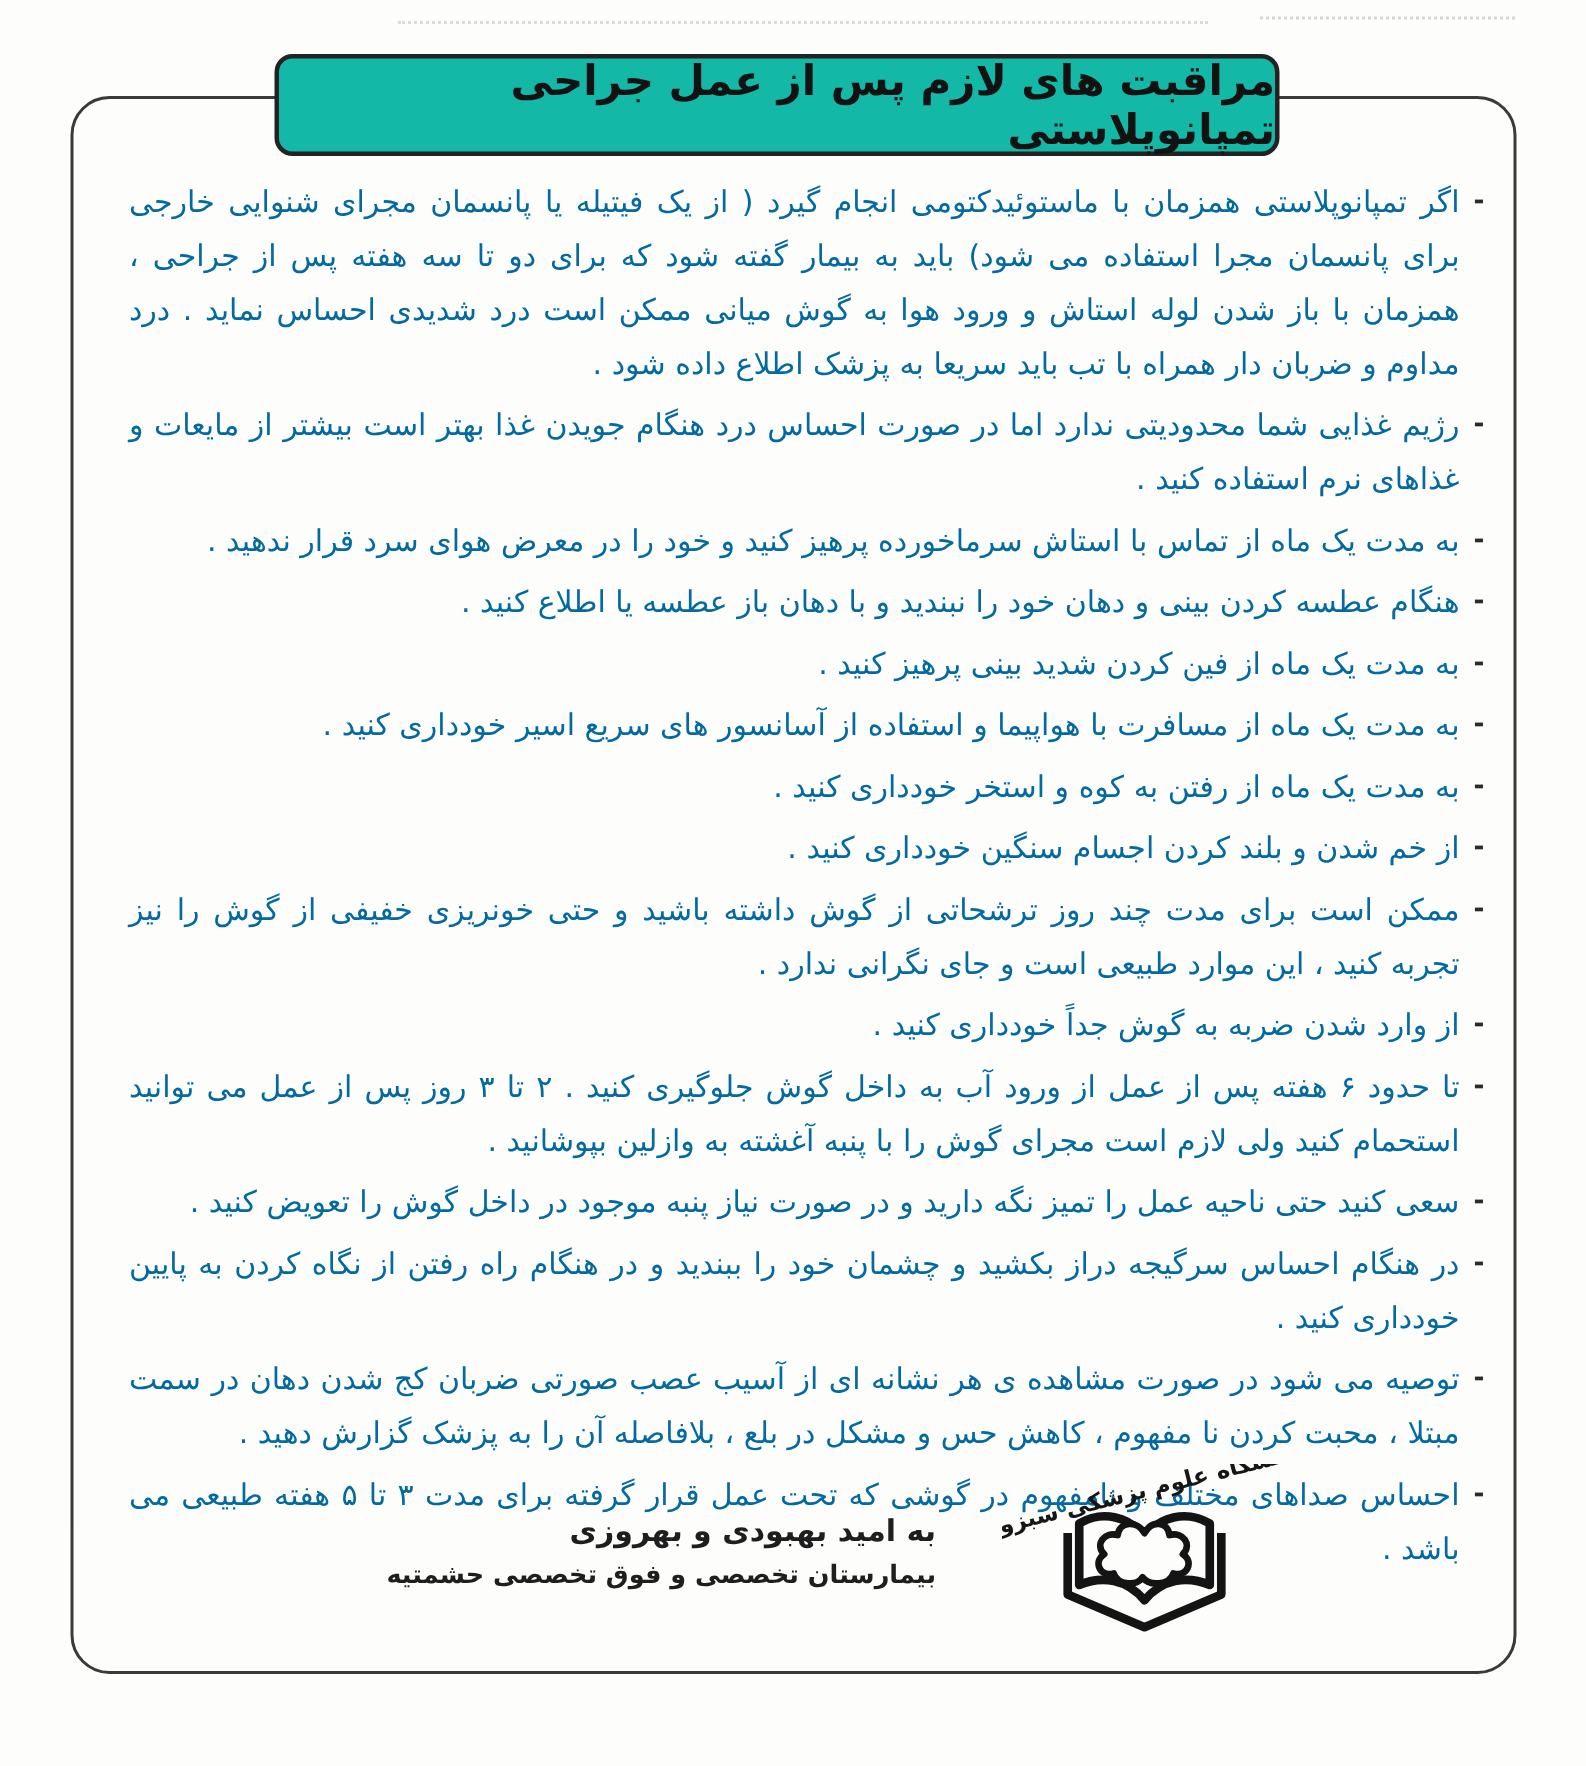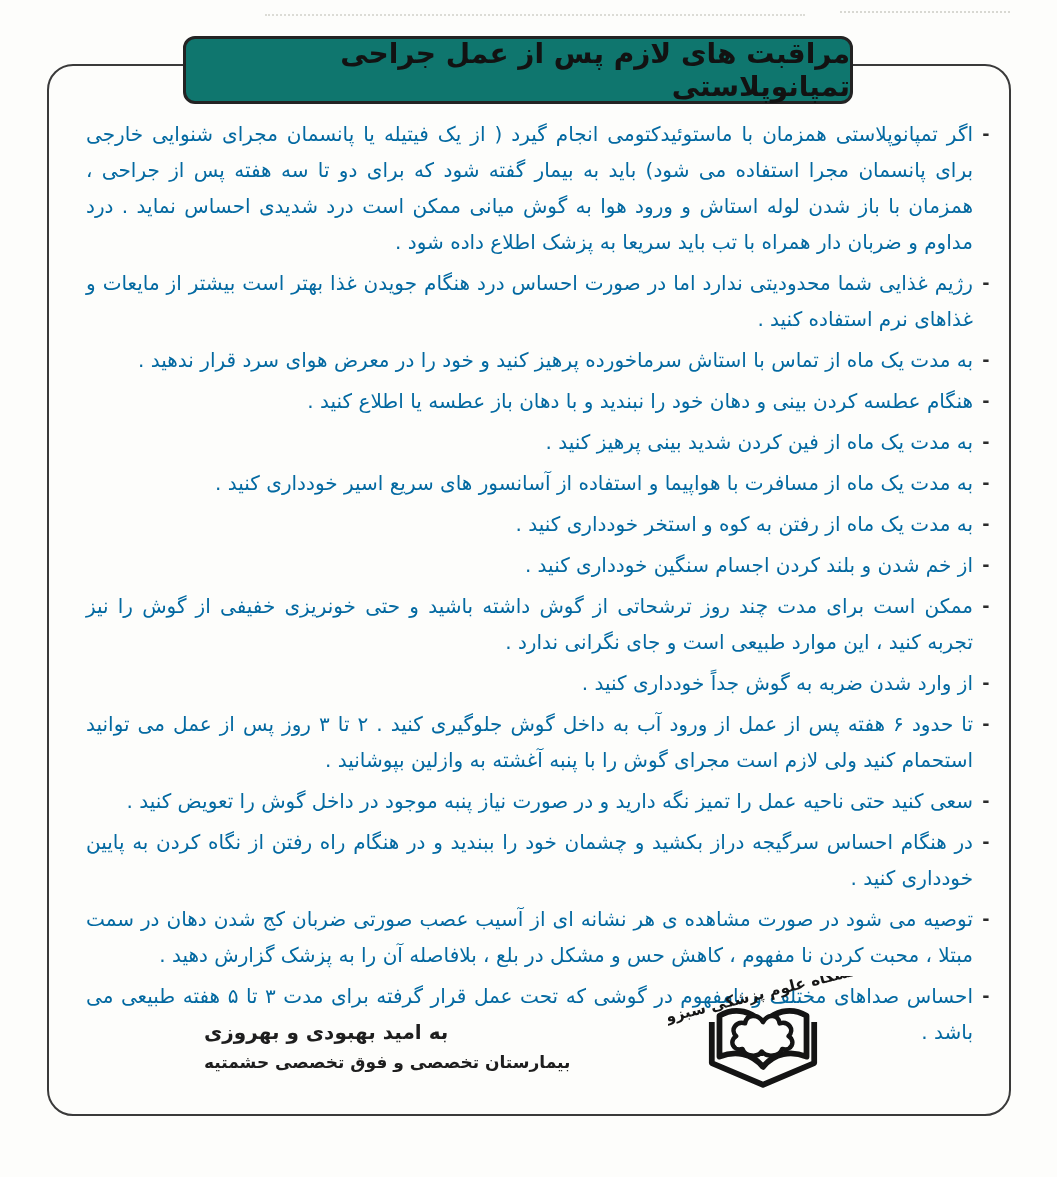--- a/index.html
+++ b/index.html
@@ -17,43 +17,43 @@
 
   
   .outer-box{
     position:absolute;left:47px;top:64px;width:960px;height:1048px;
     border:2.5px solid #3a3a3a;border-radius:26px;background:transparent;
   }
 
   
   .title-box{
     position:absolute;left:183px;top:36px;width:664px;height:62px;
-    background:#0f766e;border:3px solid #232323;border-radius:12px;
+    background:#14b8a6;border:3px solid #232323;border-radius:12px;
     display:flex;align-items:center;justify-content:center;z-index:2;
   }
   .title{font-size:28px;font-weight:bold;color:#121212;}
 
   
   .content{
     position:absolute;top:116px;right:58px;left:86px;direction:rtl;z-index:1;
   }
   .bullet{display:flex;margin-bottom:5px;}
   .dash{
     flex:0 0 26px;font-size:17.5px;line-height:36px;font-weight:bold;
     text-align:center;color:#2b2b2b;
   }
   .btext{
     flex:1;font-size:20px;line-height:36px;color:#0369a1;
     text-align:justify;text-align-last:right;
   }
 
   
   .footer-text{
-    position:absolute;left:204px;top:1008px;width:400px;
-    text-align:left;direction:rtl;z-index:1;margin-top:12px;
+    position:absolute;left:224px;top:1008px;width:400px;
+    text-align:right;direction:rtl;z-index:1;
   }
   .footer-line1{font-size:20px;font-weight:bold;color:#1e1e1e;margin-bottom:8px;}
   .footer-line2{font-size:17px;font-weight:bold;color:#1e1e1e;}
   .logo{position:absolute;left:668px;top:976px;width:190px;height:128px;z-index:1;}
 </style>
 </head>
 <body>
 
 <div class="page">
 

